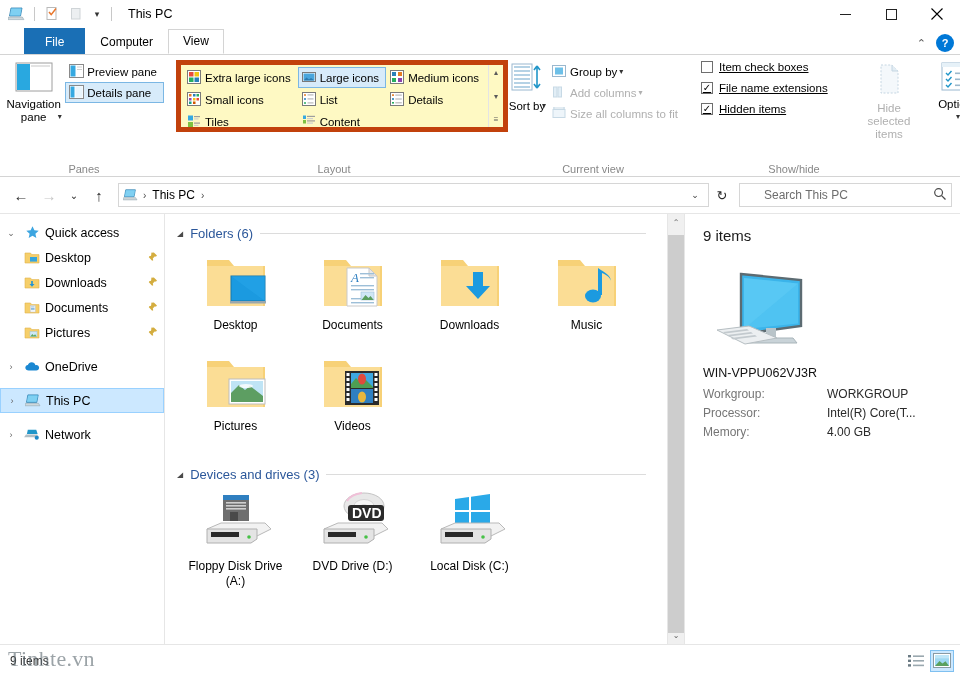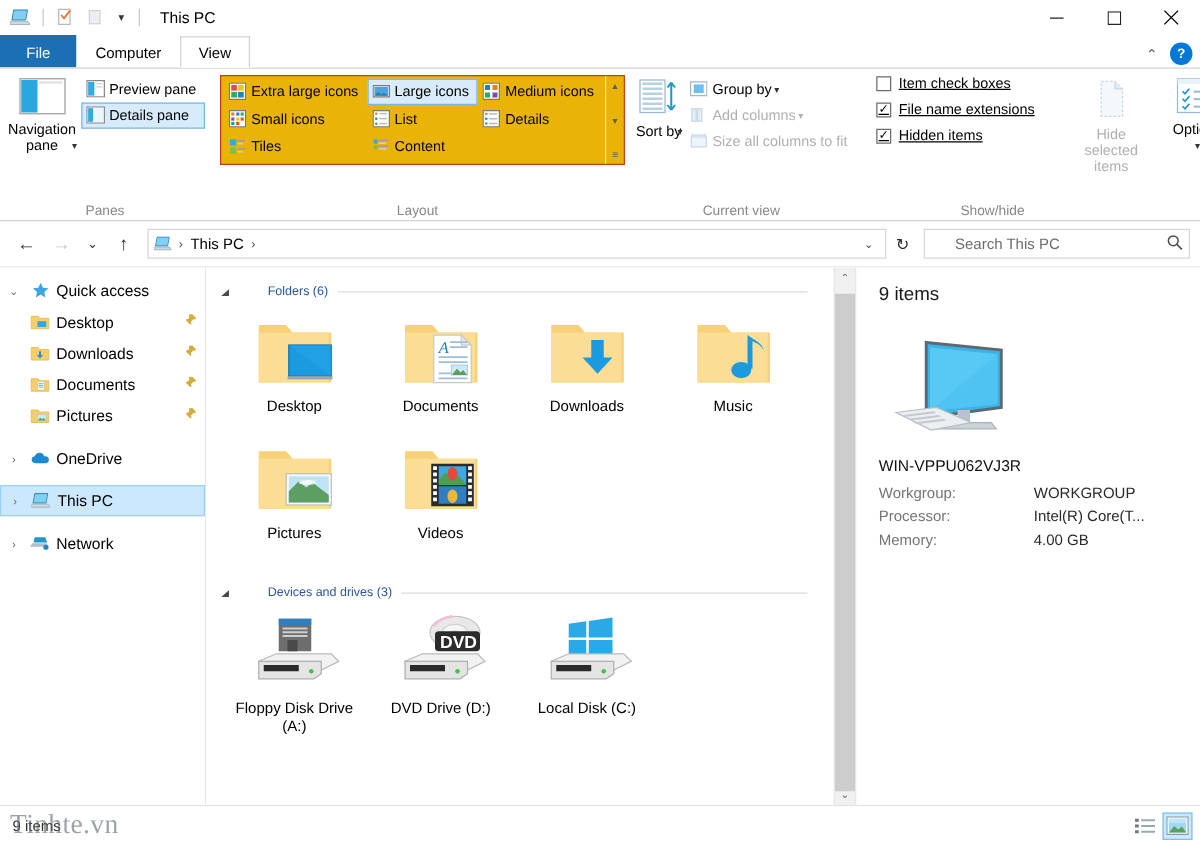--- a/index.html
+++ b/index.html
@@ -17,21 +17,21 @@
   .titlebar { height: 28px; display: flex; align-items: center; background: #fff; position: relative; }
   .qat { display: flex; align-items: center; padding-left: 7px; gap: 4px; height: 28px; }
   .qat-ico { width: 20px; height: 20px; display: flex; align-items: center; justify-content: center; }
   .sep { width: 1px; height: 14px; background: #c8c8c8; margin: 0 3px; }
   .qat-chev { font-size: 9px; color: #333; width: 14px; text-align: center; cursor: default; }
   .title-text { font-size: 12.5px; color: #000; margin-left: 9px; }
   .wincontrols { position: absolute; right: 0; top: 0; display: flex; height: 28px; }
   .wc { width: 46px; height: 28px; display: flex; align-items: center; justify-content: center; color: #000; }
 
   
-  .tabstrip { height: 26px; display: flex; align-items: flex-end; background: #fff; position: relative; }
+  .tabstrip { height: 26px; display: flex; align-items: center; background: #fff; position: relative; padding-left: 24px; }
   .tab { height: 25px; padding: 0 14px; display: flex; align-items: center; font-size: 12px; color: #000; border: 1px solid transparent; border-bottom: none; }
   .tab.file { background: #1a6fb5; color: #fff; height: 26px; padding: 0 20px; justify-content: center; }
   .tab.active { background: #fff; border-color: #d4d4d4; border-bottom: 1px solid #fff; position: relative; z-index: 3; }
   .tab-help { position: absolute; right: 6px; bottom: 2px; display: flex; align-items: center; gap: 10px; }
   .chev-up { color: #5a5a5a; font-size: 11px; }
   .help-btn { width: 18px; height: 18px; border-radius: 50%; background: #0078d7; color: #fff; font-size: 11px; display: flex; align-items: center; justify-content: center; font-weight: bold; }
 
   
   .ribbon { height: 123px; background: #fff; border-top: 1px solid #d4d4d4; border-bottom: 1px solid #d4d4d4; display: flex; position: relative; z-index: 1; }
   .rgroup { display: flex; flex-direction: column; height: 122px; position: relative; }
@@ -43,21 +43,21 @@
   .bigbtn .lbl { font-size: 11.5px; text-align: center; line-height: 13px; color: #000; margin-top: 3px; }
 
   .smallcol { display: flex; flex-direction: column; justify-content: flex-start; padding-top: 1px; }
   .smallbtn { height: 21px; display: flex; align-items: center; gap: 2px; padding: 0 6px 0 3px; font-size: 11.5px; color: #000; white-space: nowrap; border: 1px solid transparent; }
   .smallbtn.checked { background: #d7ebfa; border: 1px solid #7bb7e4; }
   .smallbtn.disabled { color: #b0b0b0; }
 
   .cbrow { height: 21px; display: flex; align-items: flex-start; gap: 6px; padding: 0 5px; font-size: 11.5px; text-decoration: underline; }
   .cbox { width: 12px; height: 12px; border: 1px solid #6e6e6e; background: #fff; display: flex; align-items: center; justify-content: center; font-size: 10px; color: #000; line-height: 1; }
 
-  .layoutbox { border: 1px solid #c2410c; background: #eab308; display: flex; height: 72px; }
+  .layoutbox { border: 5px solid #c2410c; background: #fef9c3; display: flex; height: 72px; }
   .layoutgrid { display: grid; grid-template-columns: repeat(3, auto); grid-auto-flow: column; grid-template-rows: repeat(3, 22px); padding: 2px; }
   .spin { width: 15px; display: flex; flex-direction: column; justify-content: space-between; align-items: center; border-left: 1px solid #e4e4e4; padding: 3px 0; font-size: 8px; color: #5a5a5a; }
 
   .vicon { width: 16px; height: 16px; flex: 0 0 16px; position: relative; }
 
   
   .addrbar { height: 36px; display: flex; align-items: center; padding: 0 8px; gap: 2px; background: #fff; }
   .navbtn { width: 26px; height: 26px; display: flex; align-items: center; justify-content: center; font-size: 15px; color: #2b2b2b; }
   .navbtn.dim { color: #c6c6c6; }
   .navbtn.small { width: 20px; font-size: 10px; }
@@ -77,21 +77,21 @@
   .navrow.selected { background: #cce8ff; border: 1px solid #99d1ff; }
   .navexp { width: 22px; text-align: center; font-size: 9px; color: #646464; }
   .navico { width: 20px; display: flex; align-items: center; justify-content: center; }
   .navlabel { margin-left: 3px; }
   .pin { margin-left: auto; font-size: 11px; color: #c8a227; }
 
   .content { flex: 1; position: relative; background: #fff; overflow: hidden; }
   .scroller { position: absolute; inset: 0 18px 0 0; padding: 8px 10px 0 12px; }
   .grphdr { display: flex; align-items: center; gap: 7px; height: 22px; margin-bottom: 2px; }
   .grphdr .tri { font-size: 8px; color: #4a4a4a; transform: scaleY(0.9); }
-  .grphdr .gtitle { color: #2b579a; font-size: 10px; margin-left: 24px; }
+  .grphdr .gtitle { color: #2b579a; font-size: 13px; }
   .grphdr .gline { flex: 1; height: 1px; background: #dcdcdc; margin-right: 10px; }
 
   .tiles { display: flex; flex-wrap: wrap; }
   .tile { width: 117px; height: 101px; display: flex; flex-direction: column; align-items: center; padding-top: 4px; }
   .tilebox { width: 100%; display: flex; flex-direction: column; align-items: center; }
   .tileimg { height: 64px; display: flex; align-items: flex-end; justify-content: center; }
   .tilelbl { font-size: 12px; color: #000; text-align: center; line-height: 15px; margin-top: 4px; width: 112px; }
 
   .vscroll { position: absolute; top: 0; right: 0; bottom: 0; width: 17px; background: #f0f0f0; border-left: 1px solid #e6e6e6; display: flex; flex-direction: column; align-items: center; }
   .vsarrow { width: 17px; height: 17px; display: flex; align-items: center; justify-content: center; font-size: 8px; color: #606060; }

